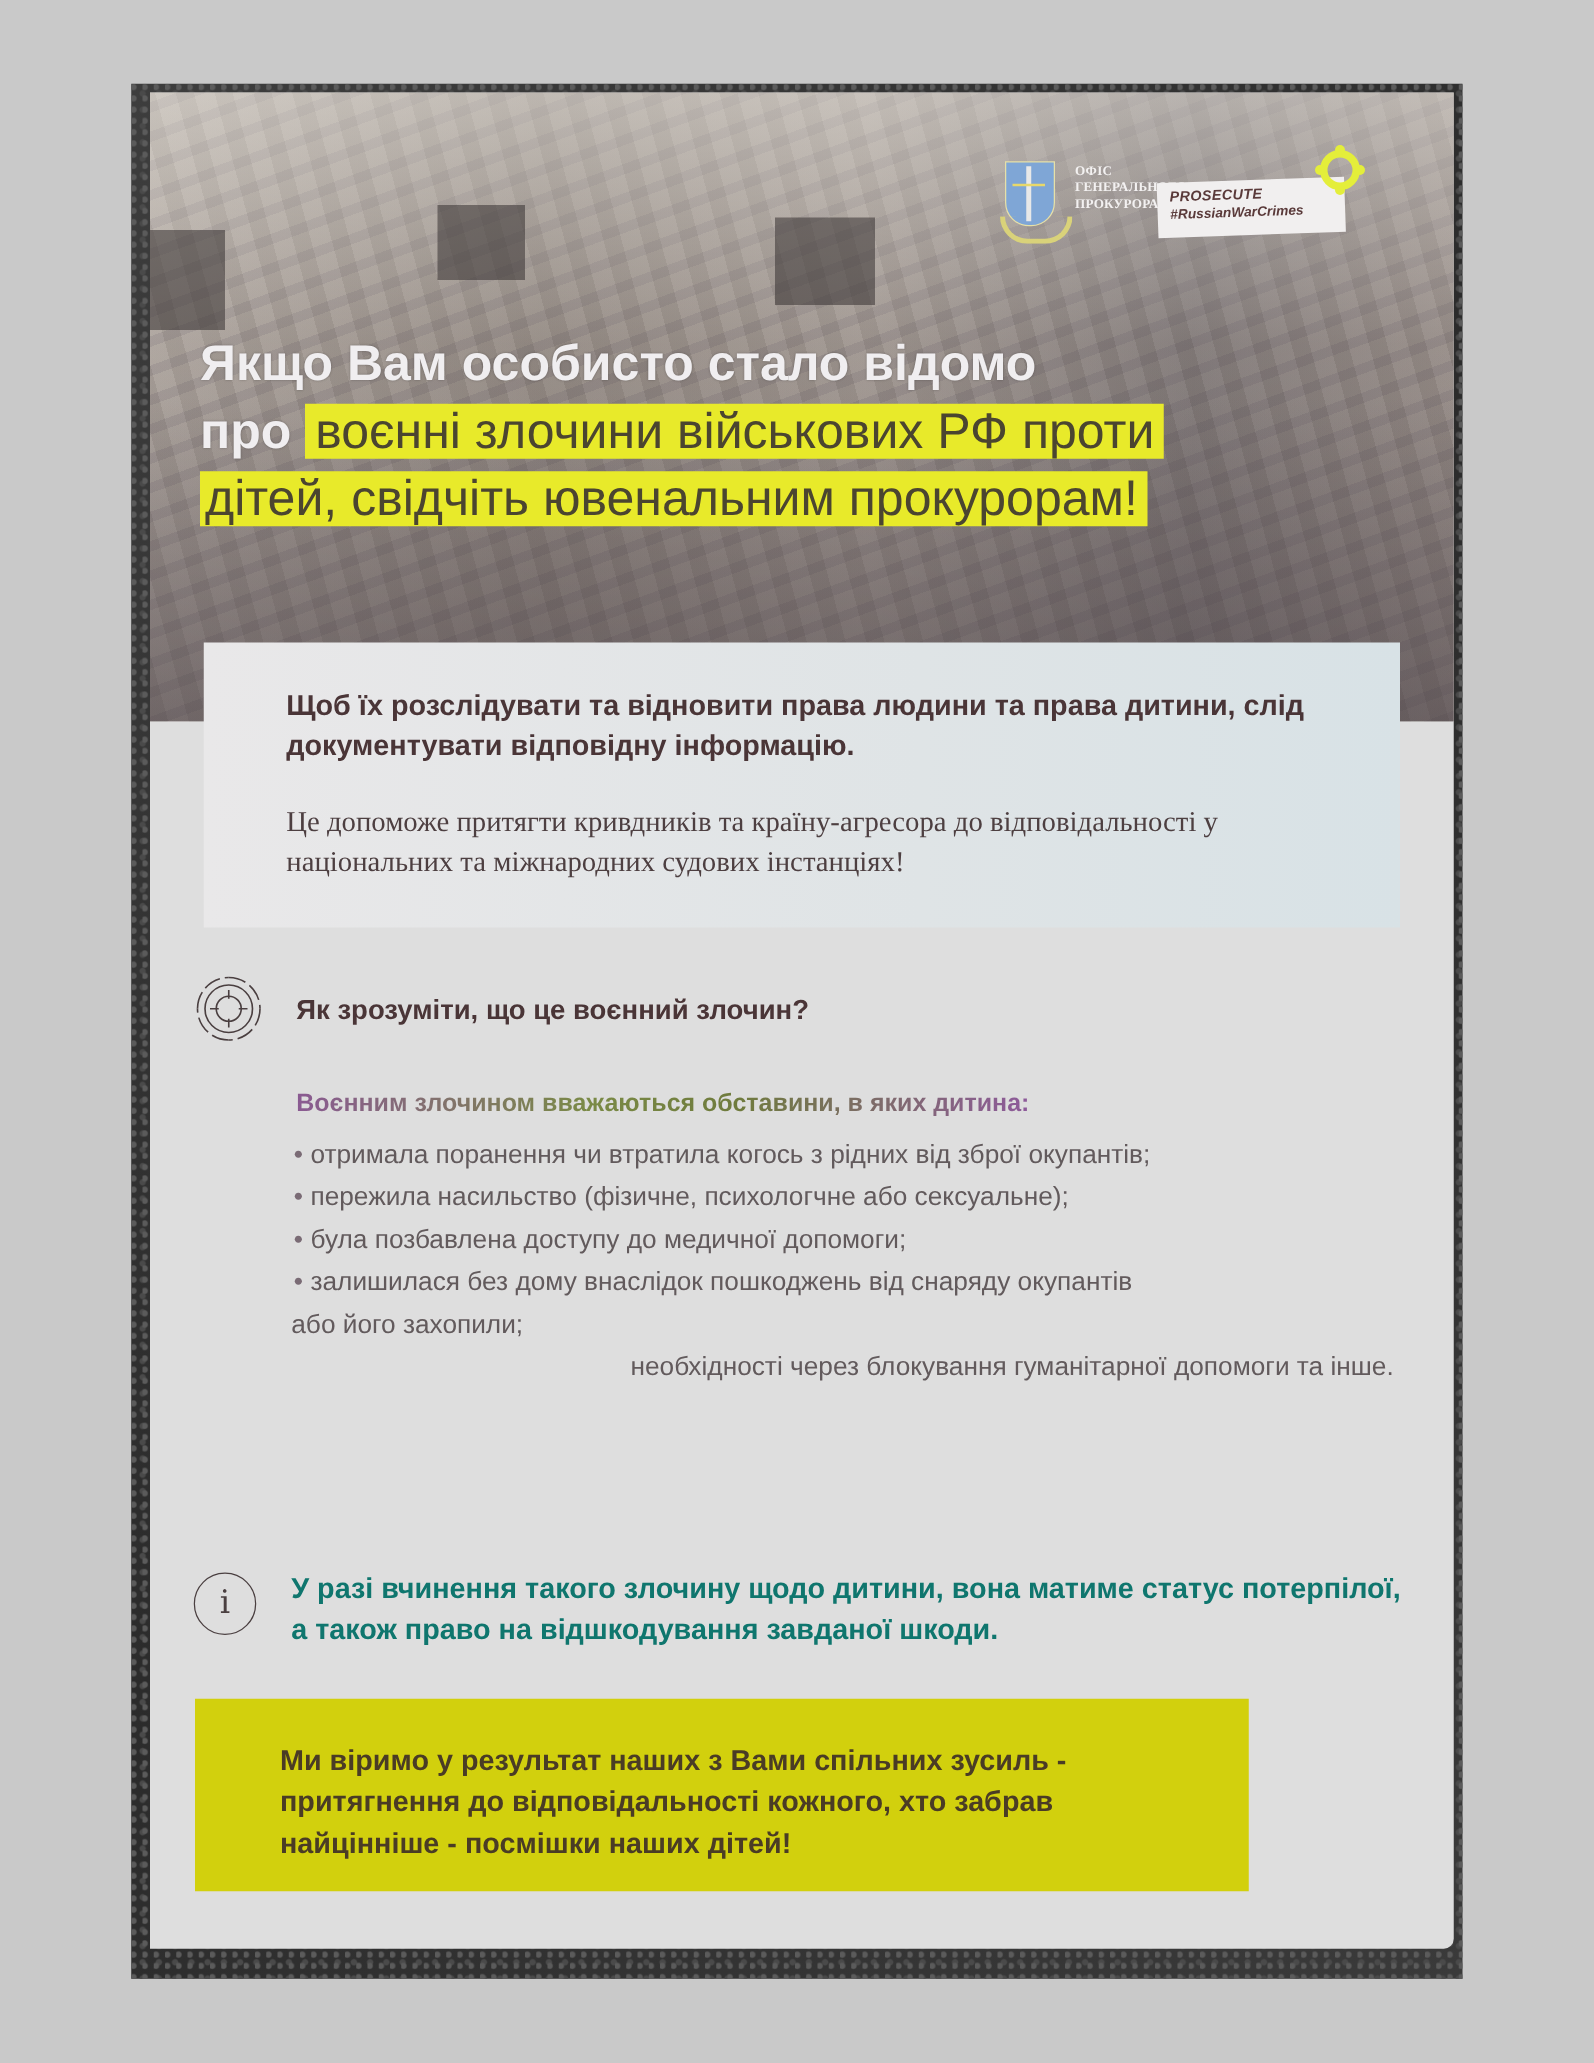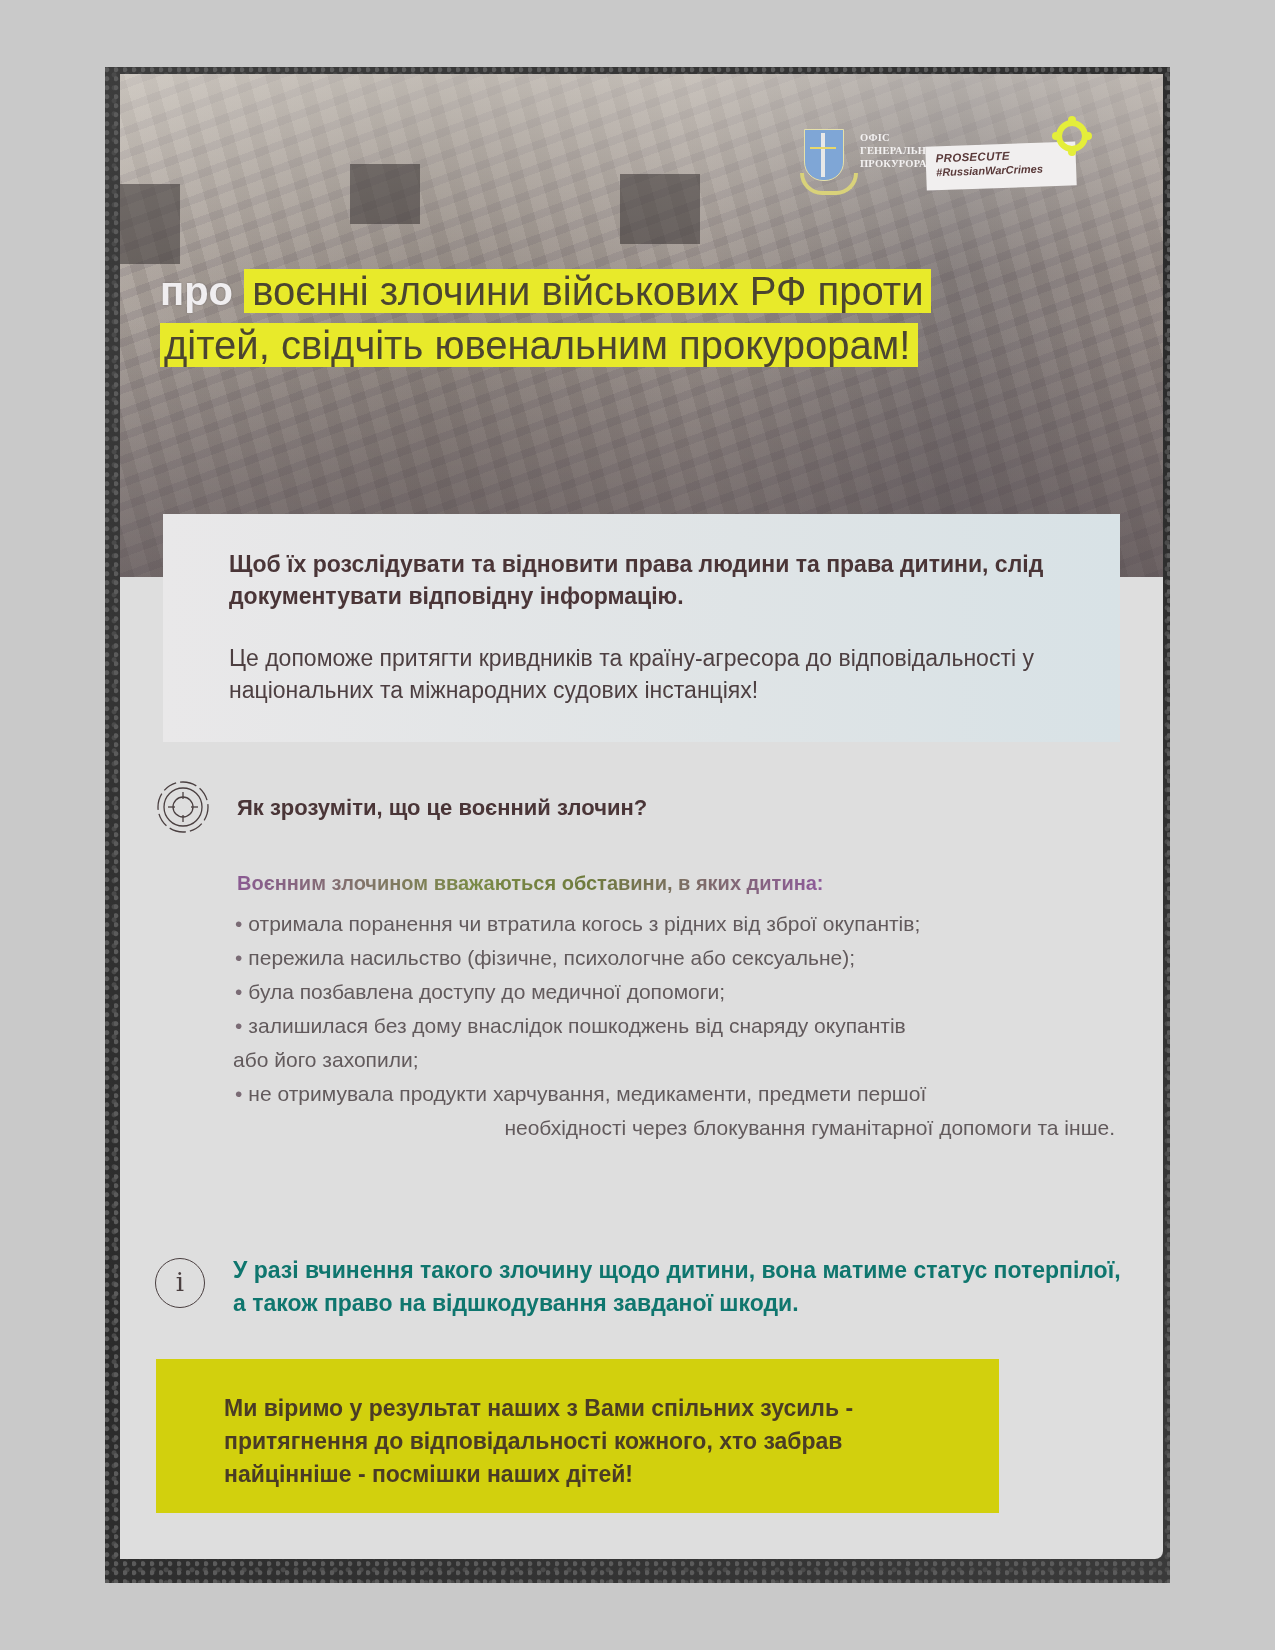--- a/index.html
+++ b/index.html
@@ -182,20 +182,21 @@
       font-weight: bold;
       font-size: 23px;
       line-height: 32px;
       color: #4a3537;
     }
     .intro-card .regular {
       font-size: 23px;
       line-height: 32px;
       color: #4d3f41;
       margin-top: 30px;
+      font-family: Liberation Serif, serif;
     }
     
     .q-section {
       position: absolute;
       left: 35px;
       top: 705px;
       width: 980px;
     }
     .target-icon {
       position: absolute;
@@ -321,20 +322,21 @@
   </div>
   <svg class="target-logo" viewBox="0 0 40 40">
     <circle cx="20" cy="20" r="13" fill="none" stroke="#e4ee3a" stroke-width="6"></circle>
     <circle cx="20" cy="4" r="4" fill="#e4ee3a"></circle>
     <circle cx="20" cy="36" r="4" fill="#e4ee3a"></circle>
     <circle cx="4" cy="20" r="4" fill="#e4ee3a"></circle>
     <circle cx="36" cy="20" r="4" fill="#e4ee3a"></circle>
   </svg>
 
   <div class="headline">
+    <span class="line">Якщо Вам особисто стало відомо</span>
     <span class="line"><span>про</span> <span class="hl">воєнні злочини військових РФ проти</span></span>
     <span class="line"><span class="hl" style="padding-left:4px;">дітей, свідчіть ювенальним прокурорам!</span></span>
   </div>
 
   <div class="intro-card">
     <div class="bold">Щоб їх розслідувати та відновити права людини та права дитини, слід документувати відповідну інформацію.</div>
     <div class="regular">Це допоможе притягти кривдників та країну-агресора до відповідальності у національних та міжнародних судових інстанціях!</div>
   </div>
 
   <div class="q-section">
@@ -351,21 +353,20 @@
       <line x1="36" y1="28" x2="43" y2="28" stroke="#4a3f40" stroke-width="1.3"></line>
     </svg>
     <div class="q-title">Як зрозуміти, що це воєнний злочин?</div>
     <div class="q-sub">Воєнним злочином вважаються обставини, в яких дитина:</div>
     <ul class="q-list">
       <li><span class="dot">•</span><span>отримала поранення чи втратила когось з рідних від зброї окупантів;</span></li>
       <li><span class="dot">•</span><span>пережила насильство (фізичне, психологчне або сексуальне);</span></li>
       <li><span class="dot">•</span><span>була позбавлена доступу до медичної допомоги;</span></li>
       <li><span class="dot">•</span><span>залишилася без дому внаслідок пошкоджень від снаряду окупантів</span></li>
       <li style="margin-left:-2px;"><span>або його захопили;</span></li>
-      <li><span class="dot">•</span><span>не отримувала продукти харчування, медикаменти, предмети першої</span></li>
       <li style="margin-left:-2px;text-align:right;"><span>необхідності через блокування гуманітарної допомоги та інше.</span></li>
     </ul>
   </div>
 
   <div class="info-section">
     <div class="info-icon">i</div>
     <div class="info-text">У разі вчинення такого злочину щодо дитини, вона матиме статус потерпілої, а також право на відшкодування завданої шкоди.</div>
   </div>
 
   <div class="footer-box">

